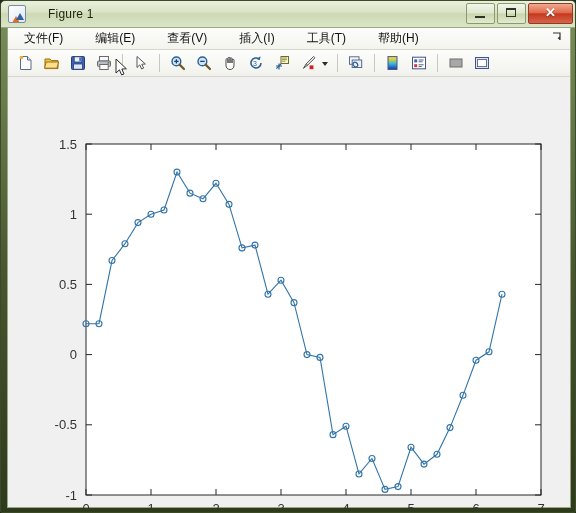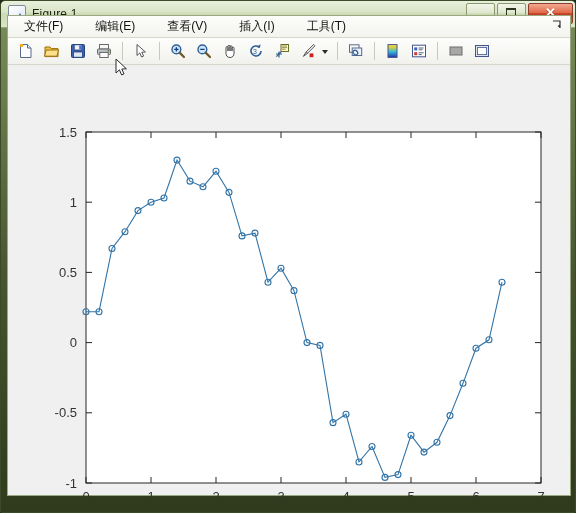--- a/index.html
+++ b/index.html
@@ -33,21 +33,21 @@
     width: 576px; height: 26px;
     background: linear-gradient(to bottom, #e9f0dd 0%, #dae4c6 42%, #cdd9b4 50%, #dbe5c8 100%);
     border-bottom: 1px solid #98a87c;
     border-radius: 4px 4px 0 0;
   }
   .titlebar-left {
     position: absolute;
     left: 7px; top: 4px;
     display: flex;
     align-items: center;
-    gap: 6px;
+    gap: 22px;
   }
   .app-icon {
     width: 16px; height: 16px;
     background: linear-gradient(to bottom right, #ffffff, #dfe6f2);
     border: 1px solid #7d8ba0;
     border-radius: 2px;
     position: relative;
     overflow: hidden;
   }
   .app-icon::before {
@@ -116,21 +116,21 @@
     font-size: 13px;
     font-weight: bold;
     text-align: center;
     line-height: 17px;
     text-shadow: 0 1px 1px rgba(0,0,0,.45);
   }
 
   
   .client {
     position: absolute;
-    left: 6px; top: 14px;
+    left: 6px; top: 26px;
     width: 564px; height: 481px;
     background: #f0f0f0;
     border: 1px solid #9aa882;
     box-sizing: border-box;
     padding-left: 20px;
   }
 
   
   .menubar {
     position: absolute;
@@ -251,20 +251,21 @@
   </div>
 
   <div class="client">
 
     <div class="menubar">
       <div class="menu-item">文件(F)</div>
       <div class="menu-item">编辑(E)</div>
       <div class="menu-item">查看(V)</div>
       <div class="menu-item">插入(I)</div>
       <div class="menu-item">工具(T)</div>
+      <div class="menu-item">帮助(H)</div>
       <div class="menu-overflow">
         <svg width="10" height="10" viewBox="0 0 10 10">
           <path d="M1 1 L8 1 L8 8" fill="none" stroke="#333" stroke-width="1.2"></path>
           <path d="M8 8 L5.5 6 L8 4.5 Z" fill="#333"></path>
         </svg>
       </div>
     </div>
 
     <div class="toolbar">
 

